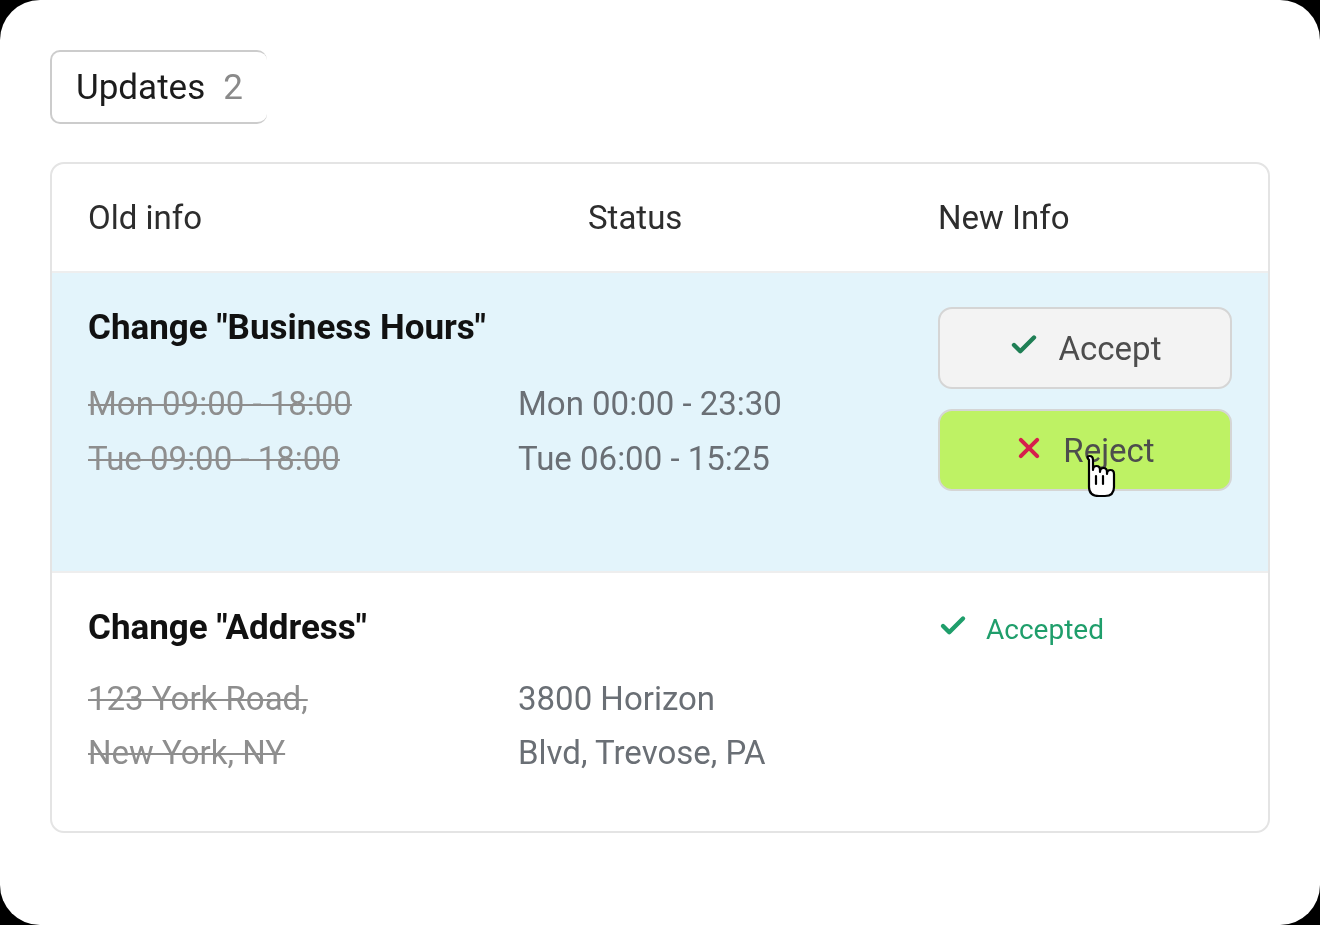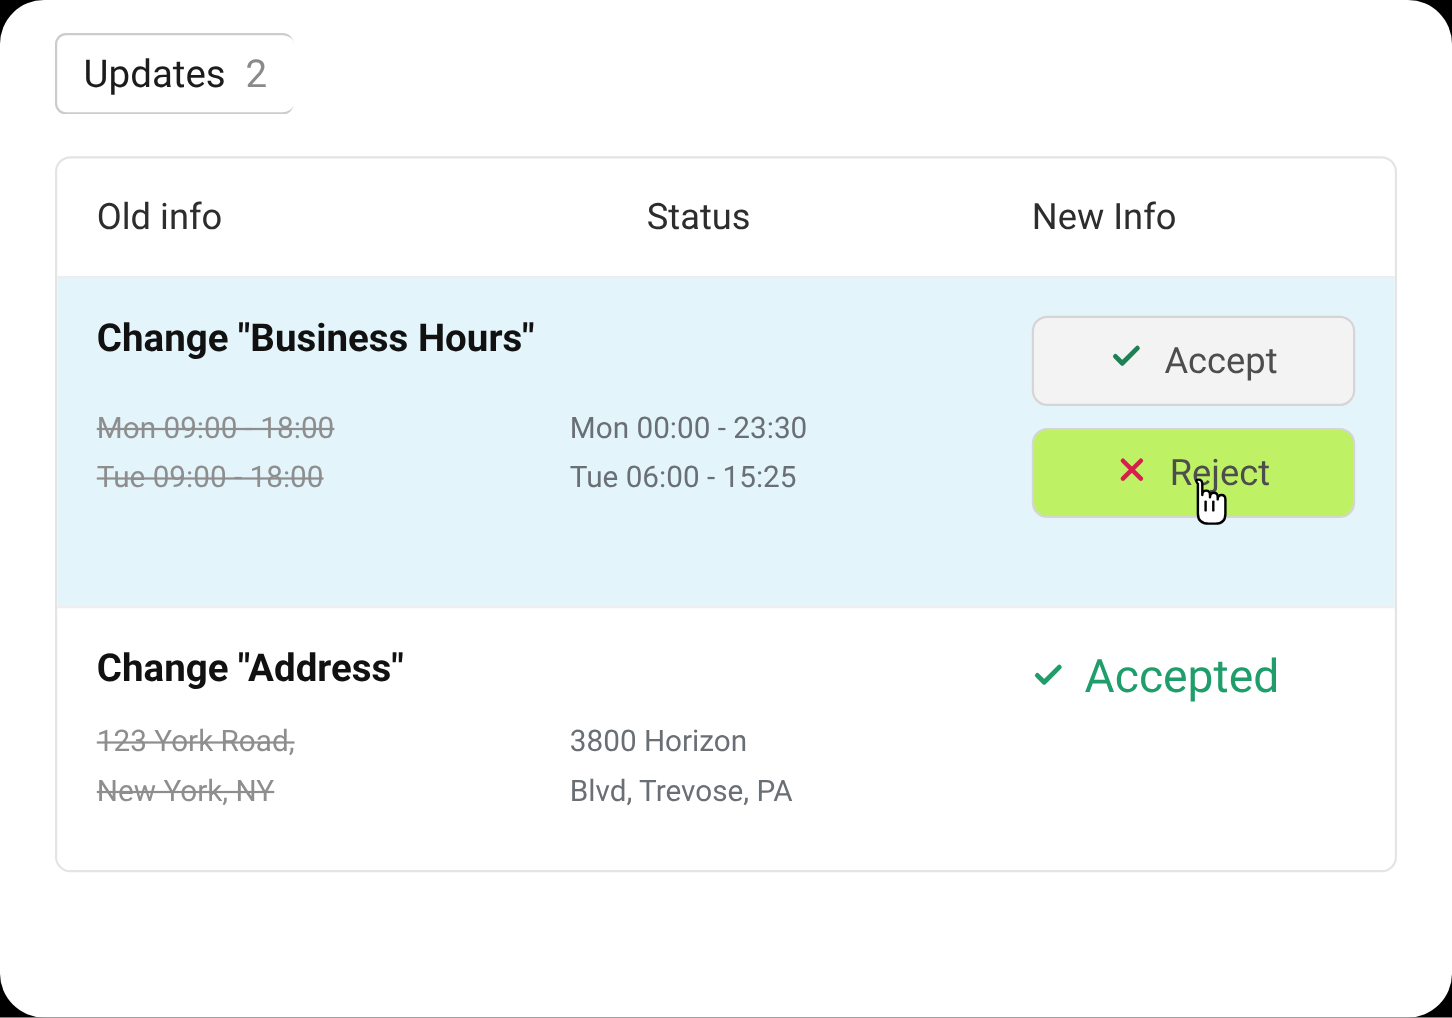--- a/index.html
+++ b/index.html
@@ -14,21 +14,21 @@
       height: 925px;
       display: flex;
       align-items: flex-start;
       justify-content: center;
     }
     .card-frame {
       background: #fff;
       border-radius: 40px;
       width: 1320px;
       height: 925px;
-      padding: 30px 50px 40px 50px;
+      padding: 50px 50px 40px 50px;
     }
     .tabs {
       display: flex;
       margin-bottom: 38px;
     }
     .tab {
       padding: 12px 24px;
       font-size: 35px;
       color: #1c1c1c;
       border: 2px solid #ccc;
@@ -86,21 +86,21 @@
       padding-bottom: 80px;
     }
     .change-title {
       font-size: 35px;
       font-weight: 700;
       color: #111;
       grid-column: 1 / span 2;
       margin-bottom: 24px;
     }
     .old-block, .new-block {
-      font-size: 27px;
+      font-size: 33px;
       line-height: 1.65;
     }
     .old-block {
       color: #8e8e8e;
       text-decoration: line-through;
       text-decoration-thickness: 2px;
     }
     .new-block {
       color: #6a6f75;
     }
@@ -126,21 +126,21 @@
     .btn.reject {
       background: #bef264;
     }
     .icon {
       display: inline-block;
     }
     .status-accepted {
       display: flex;
       align-items: center;
       gap: 18px;
-      font-size: 42px;
+      font-size: 28px;
       color: #1f9e6b;
       padding-top: 4px;
     }
     .nowrap div { white-space: pre; }
   </style>
 </head>
 <body>
 
 <div class="card-frame">
 

